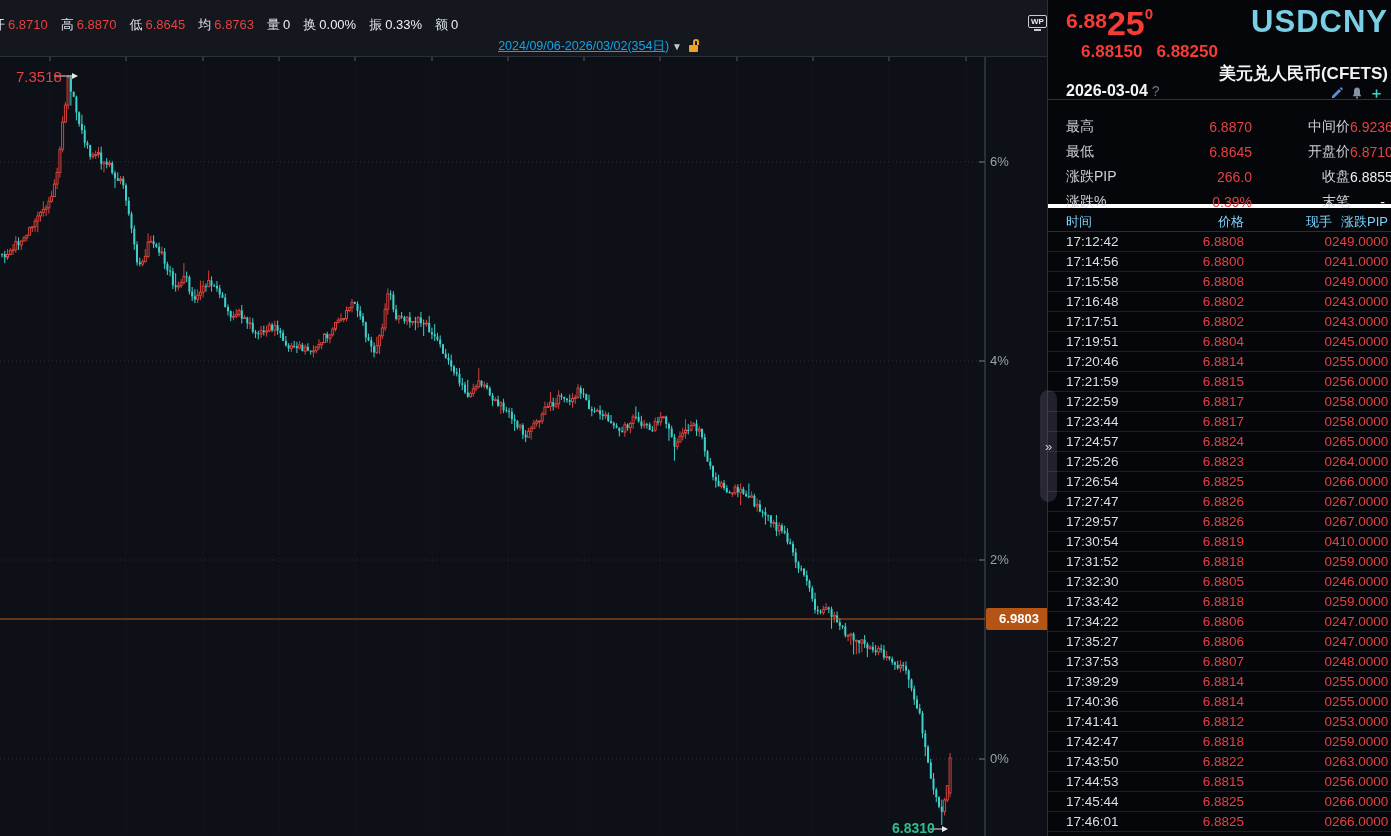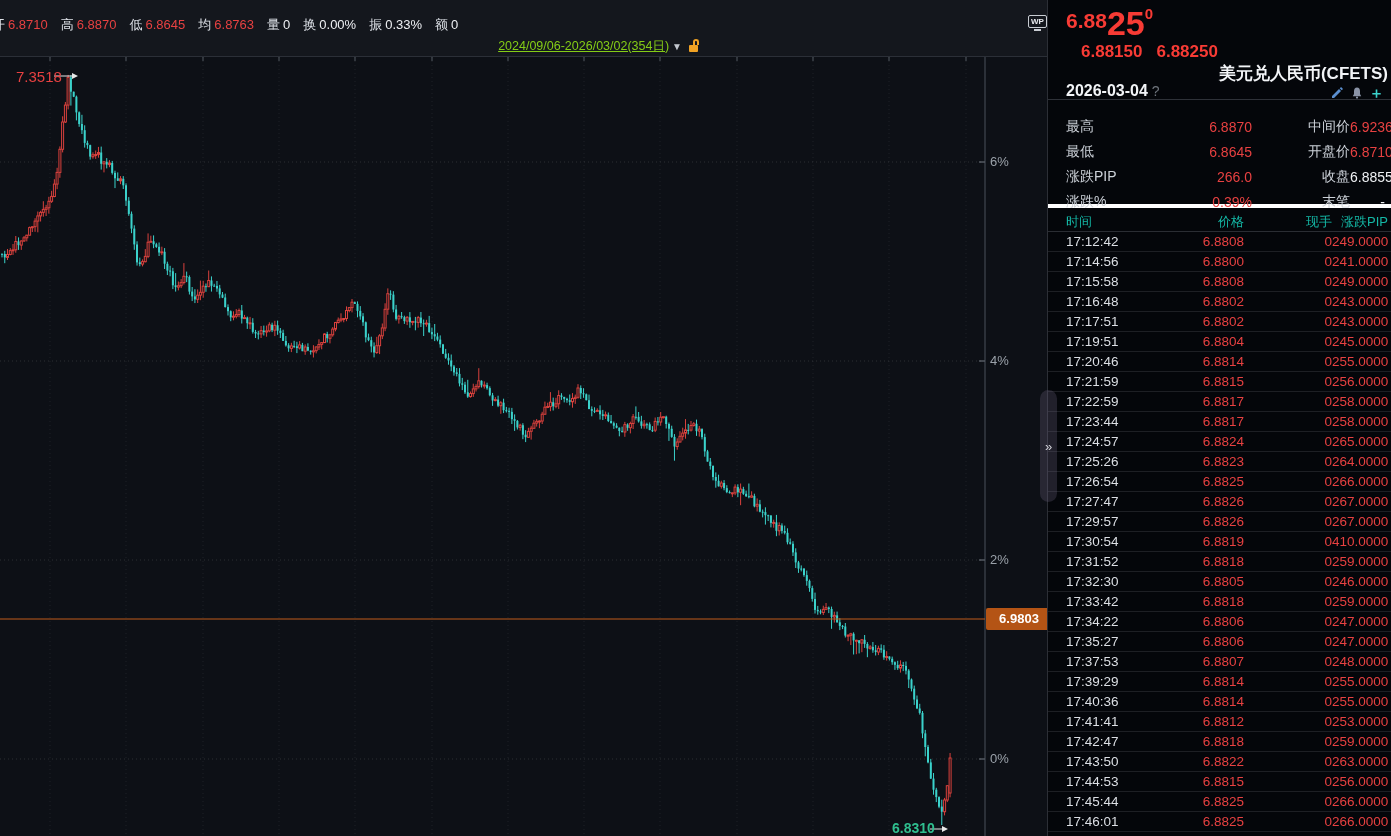--- a/index.html
+++ b/index.html
@@ -19,21 +19,21 @@
   .stat { margin-right:13px; display:flex; align-items:center; }
   .stat .lb { color:#dfe3e9; margin-right:3px; }
   .stat .vl { }
   #stats-row .stat:first-child { margin-left:-8px; }
   .red-t { color:#e74141; }
   .white-t { color:#eef0f3; }
   #wp-icon { position:absolute; left:1028px; top:15px; width:19px; height:19px; cursor:pointer; }
   #wp-icon .scr { width:19px; height:13px; border:1px solid #c9cdd3; border-radius:2px; color:#e8eaee; font-size:8px; font-weight:bold; text-align:center; line-height:11px; }
   #wp-icon .std { width:7px; height:2px; background:#c9cdd3; margin:1px auto 0; }
   #date-row { position:absolute; right:346px; top:36px; height:20px; display:flex; align-items:center; }
-  #date-range { font-size:12.5px; color:#84cc16; text-decoration:underline; cursor:pointer; }
+  #date-range { font-size:12.5px; color:#0ea5e9; text-decoration:underline; cursor:pointer; }
   #caret { color:#c3c8cf; font-size:10px; margin-left:3px; cursor:pointer; }
   #lock { position:relative; width:12px; height:14px; margin-left:7px; cursor:pointer; }
   #lock .body { position:absolute; left:0; bottom:1px; width:9px; height:7px; background:#f0a224; border-radius:1px; }
   #lock .shackle { position:absolute; left:4px; top:0px; width:6px; height:6px; border:2px solid #f0a224; border-bottom:none; border-radius:4px 4px 0 0; }
 
   
   #chart { position:absolute; left:0; top:57px; width:1047px; height:779px; cursor:crosshair; }
   #chartSvg { position:absolute; left:0; top:0; }
   .pct-label { position:absolute; left:990px; font-size:13px; color:#9aa1a9; }
   #hline-label { position:absolute; left:986px; top:551px; width:66px; height:22px; background:#b45415; color:#fff; font-size:13px; font-weight:bold; text-align:center; line-height:22px; border-radius:2px; }
@@ -57,21 +57,21 @@
   #head-icons .ic { width:13px; height:13px; display:flex; align-items:center; justify-content:center; cursor:pointer; }
   #plus-icon { color:#3bd2cb; font-size:15px; font-weight:bold; line-height:13px; }
 
   #summary { position:absolute; left:0; top:108px; width:100%; height:100px; border-bottom:4px solid #ffffff; padding:6px 4px 8px 18px; }
   .sum-row { display:grid; grid-template-columns:88px 100px 96px 1fr; height:25px; align-items:center; font-size:14px; }
   .sum-lb { color:#ccd1d8; }
   .sum-lb.r { text-align:right; }
   .sum-vl { text-align:right; padding-right:2px; }
 
   #table { position:absolute; left:0; top:212px; width:100%; }
-  #thead { display:grid; grid-template-columns:95px 83px 88px 1fr; padding:0 3px 0 18px; height:20px; align-items:center; font-size:13px; color:#14b8a6; border-bottom:1px solid #2a2d33; }
+  #thead { display:grid; grid-template-columns:95px 83px 88px 1fr; padding:0 3px 0 18px; height:20px; align-items:center; font-size:13px; color:#7dd3fc; border-bottom:1px solid #2a2d33; }
   #thead .c { text-align:right; }
   #thead .c0 { text-align:left; }
   .trow { display:grid; grid-template-columns:95px 83px 88px 1fr; padding:0 3px 0 18px; height:20px; align-items:center; font-size:13.5px; border-bottom:1px solid #1d1f24; cursor:default; }
   .trow .c { text-align:right; }
   .trow .time { text-align:left; color:#dcdfe4; }
   .trow .red { color:#e74141; }
 
   #panel-handle { position:absolute; left:1040px; top:390px; width:17px; height:112px; background:rgba(112,102,128,0.28); border-radius:9px; display:flex; align-items:center; justify-content:center; color:#d3d3da; font-size:13px; cursor:pointer; z-index:5; }
 </style>
 </head>
@@ -873,20 +873,21 @@
   </div>
 
   <div id="panel">
     <div id="quote-head">
       <div id="price-big">
         <span class="p1">6.88</span><span class="p2">25</span><span class="p3">0</span>
       </div>
       <div id="bidask">
         <span>6.88150</span><span>6.88250</span>
       </div>
+      <div id="sym">USDCNY</div>
       <div id="symname">美元兑人民币(CFETS)</div>
       <div id="qdate"><span>2026-03-04</span><span id="qhelp">?</span></div>
       <div id="head-icons">
         <span class="ic">
           <svg width="12" height="12" viewBox="0 0 12 12">
               <path d="M1 11 L1 9 L8 2 L10 4 L3 11 Z M8.7 1.3 L10.7 3.3 L11.6 2.4 C11.9 2.1 11.9 1.7 11.6 1.4 L10.6 0.4 C10.3 0.1 9.9 0.1 9.6 0.4 Z" fill="#5b8fd0"></path>
             </svg>
         </span>
         <span class="ic">
           <svg width="12" height="12" viewBox="0 0 12 12">

